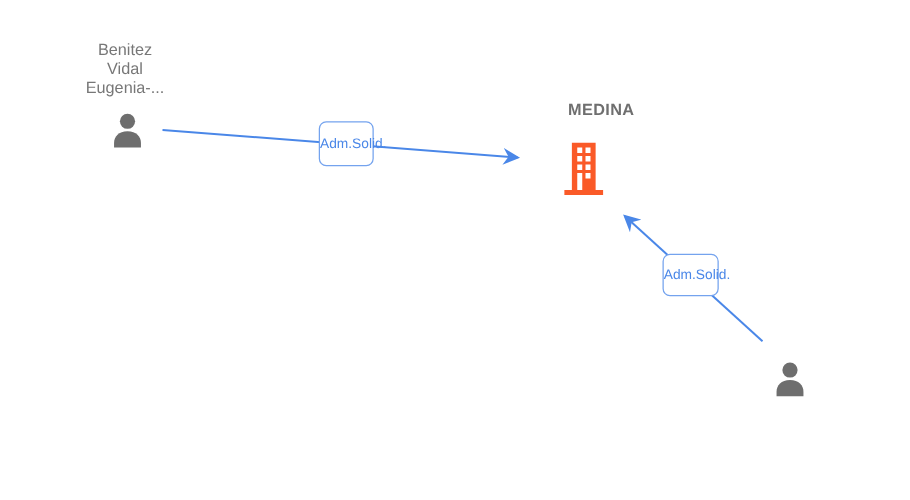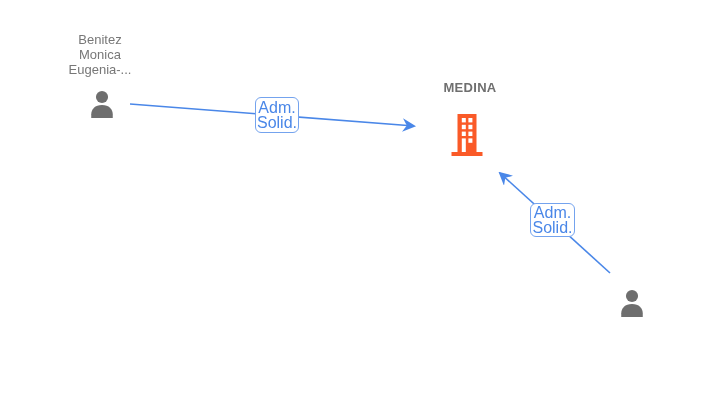--- a/index.html
+++ b/index.html
@@ -51,26 +51,26 @@
   .building-glyph{fill:var(--building-orange,#fa5a28);}
   .building-window{fill:#ffffff;}
   
   .edge-box{
     position:absolute;
     box-sizing:border-box;
     background:#ffffff;
     border:1.5px solid var(--box-border-blue,#74a3ee);
     border-radius:6px;
     color:var(--box-text-blue,#4a87e8);
-    font-size:16px;
+    font-size:11px;
     line-height:15px;
     display:flex;
-    flex-direction:column;
+    flex-direction:row;
     align-items:center;
-    justify-content:center;
+    justify-content:flex-start;
     text-align:center;
   }
   
   .watermark{
     position:absolute;
     right:3px;
     bottom:2px;
     font-style:italic;
     font-family:"DejaVu Serif", serif;
     white-space:nowrap;
@@ -102,29 +102,29 @@
       <marker id="arrow" viewBox="0 0 10 10" refX="8.5" refY="5" markerWidth="8.5" markerHeight="8.5" orient="auto-start-reverse">
         <path class="arrowhead" d="M0,0 L10,5 L0,10 L3.2,5 Z"></path>
       </marker>
     </defs>
     <line class="edge-line" x1="130" y1="104" x2="414" y2="126" marker-end="url(#arrow)"></line>
     <line class="edge-line" x1="610" y1="273" x2="500" y2="173" marker-end="url(#arrow)"></line>
   </svg>
 
   <div class="node-label" style="left:30px;top:32px;width:140px;">
     <span>Benitez</span>
-    <span>Monica</span>
+    <span>Vidal</span>
     <span>Eugenia-...</span>
   </div>
   <svg class="node-icon" style="left:87px;top:90px;" width="30" height="29" viewBox="0 0 32 31">
     <circle class="person-glyph" cx="16" cy="7.5" r="6.5"></circle>
     <path class="person-glyph" d="M16 16 C 8.5 16 4.5 20.5 4.5 26 L 4.5 30 L 27.5 30 L 27.5 26 C 27.5 20.5 23.5 16 16 16 Z"></path>
   </svg>
 
-  <div class="node-label company" style="left:395px;top:80px;width:150px;gap:32px;">
+  <div class="node-label company" style="left:406px;top:80px;width:150px;gap:32px;">
     <span>MEDINA</span>
   </div>
   <svg class="node-icon" style="left:451px;top:114px;" width="32" height="42" viewBox="0 0 32 42">
     <rect class="building-glyph" x="6.5" y="0" width="19" height="39"></rect>
     <rect class="building-glyph" x="0.5" y="38" width="31" height="4"></rect>
     <rect class="building-window" x="10.8" y="4" width="4" height="4.4"></rect>
     <rect class="building-window" x="17.4" y="4" width="4" height="4.4"></rect>
     <rect class="building-window" x="10.8" y="10.8" width="4" height="4.4"></rect>
     <rect class="building-window" x="17.4" y="10.8" width="4" height="4.4"></rect>
     <rect class="building-window" x="10.8" y="17.6" width="4" height="4.4"></rect>

